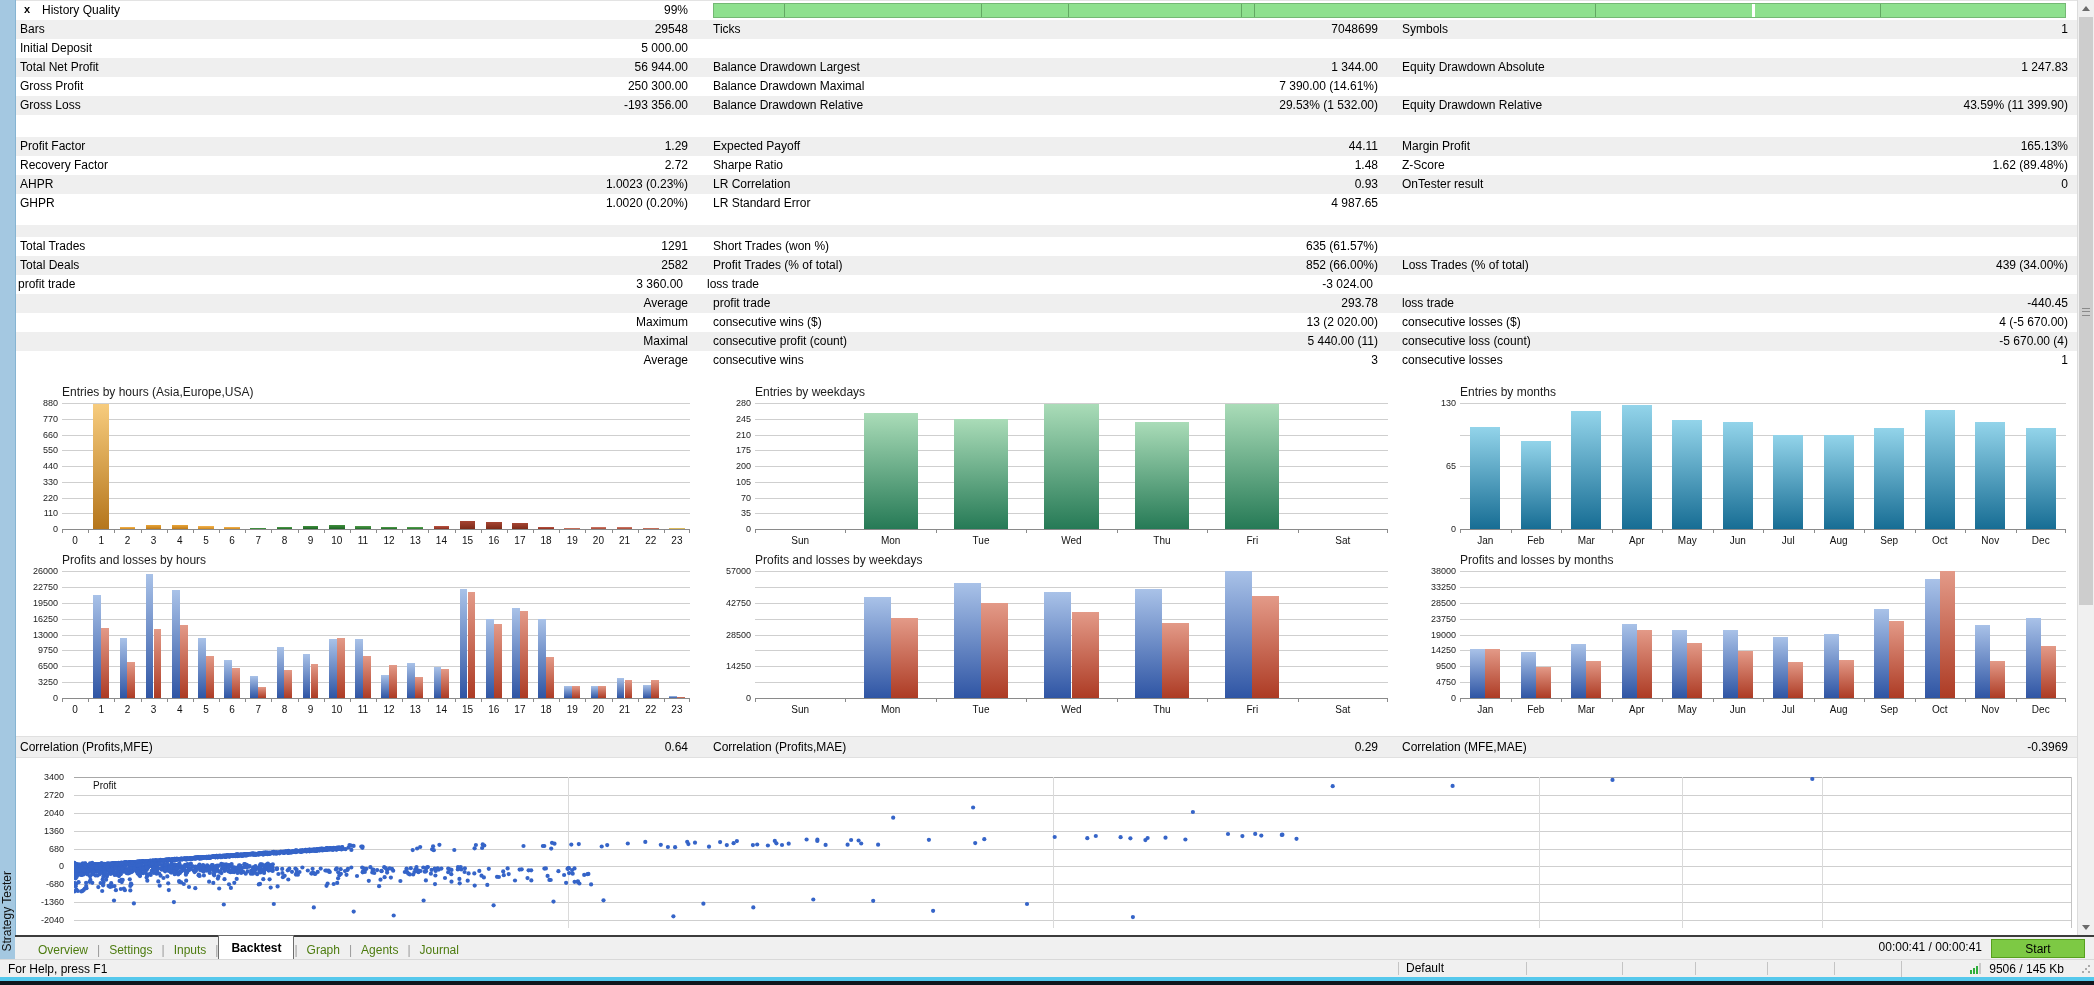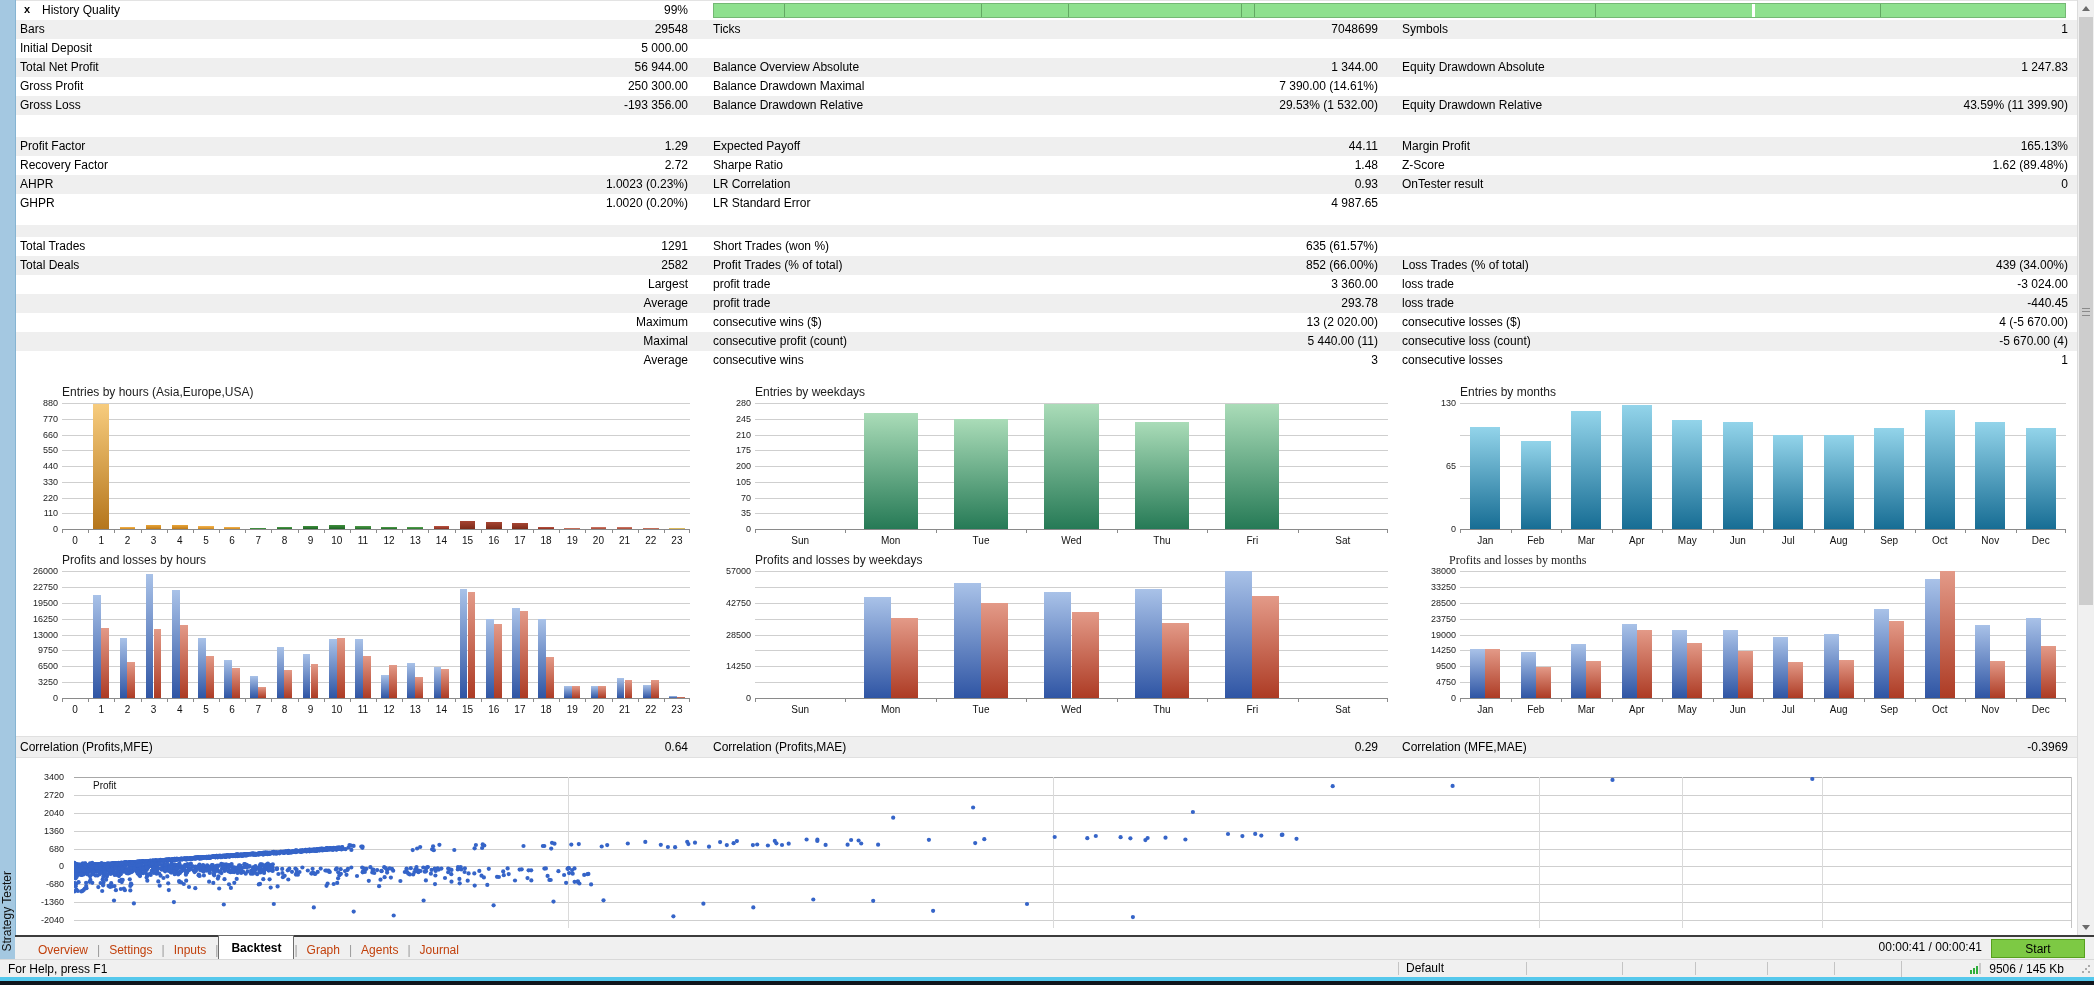--- a/index.html
+++ b/index.html
@@ -48,21 +48,21 @@
   .arr.up{top:6px;border-bottom:5px solid #6b6b6b}
   .arr.dn{top:7px;border-top:5px solid #6b6b6b}
   .thumb{position:absolute;left:1px;top:17px;width:14px;height:588px;background:#cdcdcd}
   .thumb-grip{position:absolute;left:3px;top:291px;width:8px;height:6px;
               border-top:1px solid #8a8a8a;border-bottom:1px solid #8a8a8a}
   .thumb-grip::after{content:"";position:absolute;left:0;right:0;top:2px;border-top:1px solid #8a8a8a}
   
   .tabbar{position:absolute;left:15px;right:0;top:935px;height:24px;background:#f0f0f0;
           border-top:2px solid #3c3c3c;box-sizing:border-box;font-size:12px}
   .tabs{position:absolute;left:14px;top:0;height:22px;line-height:22px}
-  .tab{display:inline-block;padding:0 9px;color:#c2410c;cursor:default}
+  .tab{display:inline-block;padding:0 9px;color:#4d7c0f;cursor:default}
   .tab.active{background:#fff;border:1px solid #6d6d6d;border-top-width:1px;color:#000;font-weight:bold;
               padding:1px 12px;position:relative;top:-2px}
   .tsep{color:#9a9a9a}
   .runtime{position:absolute;right:112px;top:3px;font-size:12px;color:#000}
   .start{position:absolute;right:9px;top:2px;width:94px;height:19px;background:#7dc944;
          border:1px solid #57a01e;font-size:12px;font-family:"Liberation Sans",sans-serif;color:#000}
   
   .statusbar{position:absolute;left:0;right:0;top:959px;height:18px;background:#f0f0f0;
              border-top:1px solid #d9d9d9;font-size:12px;box-sizing:border-box}
   .sb-help{position:absolute;left:8px;top:1px;line-height:16px}
@@ -140,21 +140,21 @@
             <span class="lab"></span>
             <span class="val"></span>
           </div>
         </div>
         <div class="srow g">
           <div class="cell c0">
             <span class="lab">Total Net Profit</span>
             <span class="val">56 944.00</span>
           </div>
           <div class="cell c1">
-            <span class="lab">Balance Overview Absolute</span>
+            <span class="lab">Balance Drawdown Largest</span>
             <span class="val">1 344.00</span>
           </div>
           <div class="cell c2">
             <span class="lab">Equity Drawdown Absolute</span>
             <span class="val">1 247.83</span>
           </div>
         </div>
         <div class="srow">
           <div class="cell c0">
             <span class="lab">Gross Profit</span>
@@ -256,24 +256,20 @@
           <div class="cell c1">
             <span class="lab">Profit Trades (% of total)</span>
             <span class="val">852 (66.00%)</span>
           </div>
           <div class="cell c2">
             <span class="lab">Loss Trades (% of total)</span>
             <span class="val">439 (34.00%)</span>
           </div>
         </div>
         <div class="srow">
-          <div class="cell c0">
-            <span class="lab"></span>
-            <span class="val">Largest</span>
-          </div>
           <div class="cell c1">
             <span class="lab">profit trade</span>
             <span class="val">3 360.00</span>
           </div>
           <div class="cell c2">
             <span class="lab">loss trade</span>
             <span class="val">-3 024.00</span>
           </div>
         </div>
         <div class="srow g">
@@ -683,21 +679,21 @@
             <div class="bar" style="left: 406.9px; width: 27.1px; height: 74.9px; background: linear-gradient(rgb(227, 154, 136), rgb(173, 59, 36));"></div>
             <div class="bar" style="left: 497.4px; width: 27.1px; height: 101.8px; background: linear-gradient(rgb(227, 154, 136), rgb(173, 59, 36));"></div>
           </div>
           <div class="ylab" style="top: 13px; right: 637px;">57000</div>
           <div class="ylab" style="top: 44.75px; right: 637px;">42750</div>
           <div class="ylab" style="top: 76.5px; right: 637px;">28500</div>
           <div class="ylab" style="top: 108.25px; right: 637px;">14250</div>
           <div class="ylab" style="top: 140px; right: 637px;">0</div>
         </div>
         <div class="chart" style="left: 1416px; top: 553px; width: 650px; height: 165px;">
-          <div class="ctitle" style="left: 33px; font-family: Liberation Serif, serif;">Profits and losses by months</div>
+          <div class="ctitle" style="left: 44px;">Profits and losses by months</div>
           <div class="plot" style="left: 44px; top: 18px; width: 606px; height: 127px;">
             <div class="grid" style="top: 0px;"></div>
             <div class="grid" style="top: 15.875px;"></div>
             <div class="grid" style="top: 31.75px;"></div>
             <div class="grid" style="top: 47.625px;"></div>
             <div class="grid" style="top: 63.5px;"></div>
             <div class="grid" style="top: 79.375px;"></div>
             <div class="grid" style="top: 95.25px;"></div>
             <div class="grid" style="top: 111.125px;"></div>
             <div class="grid" style="top: 127px;"></div>

